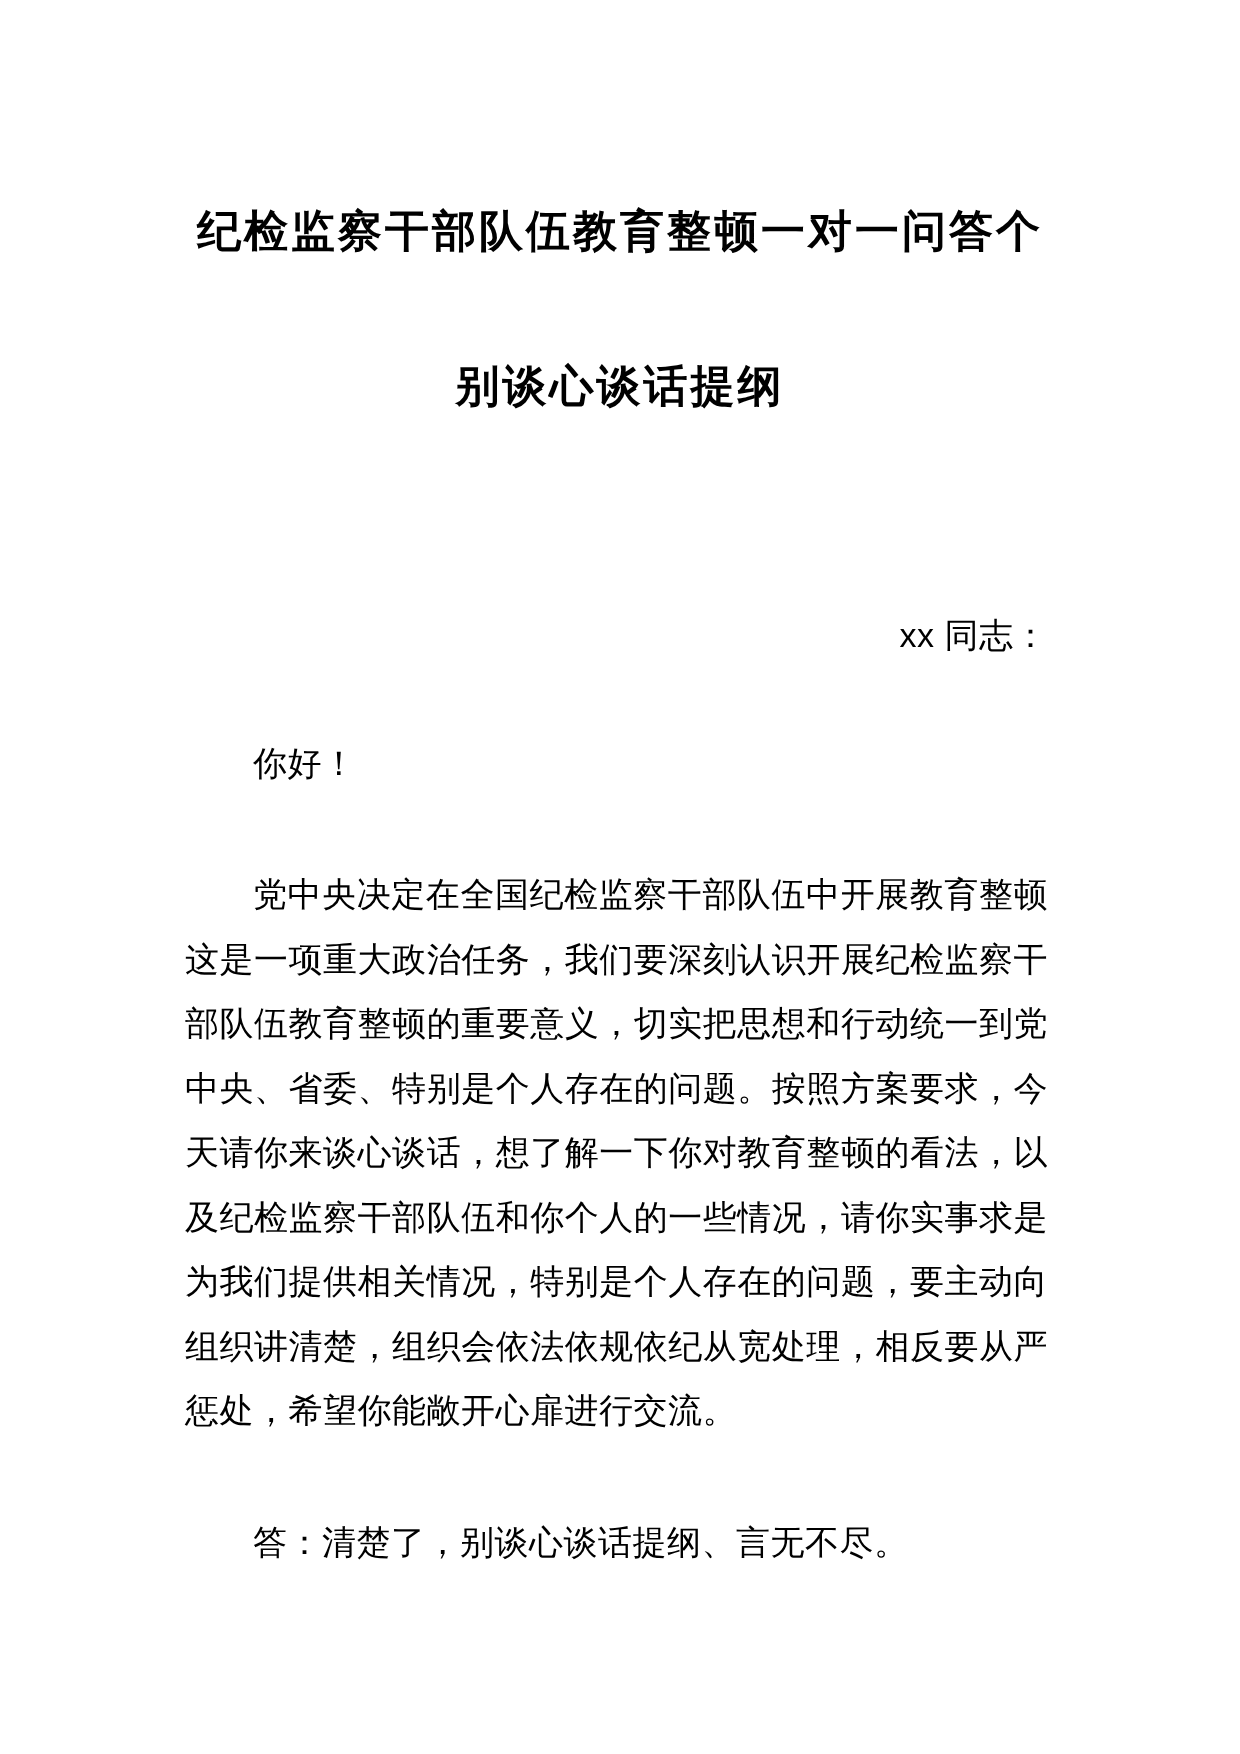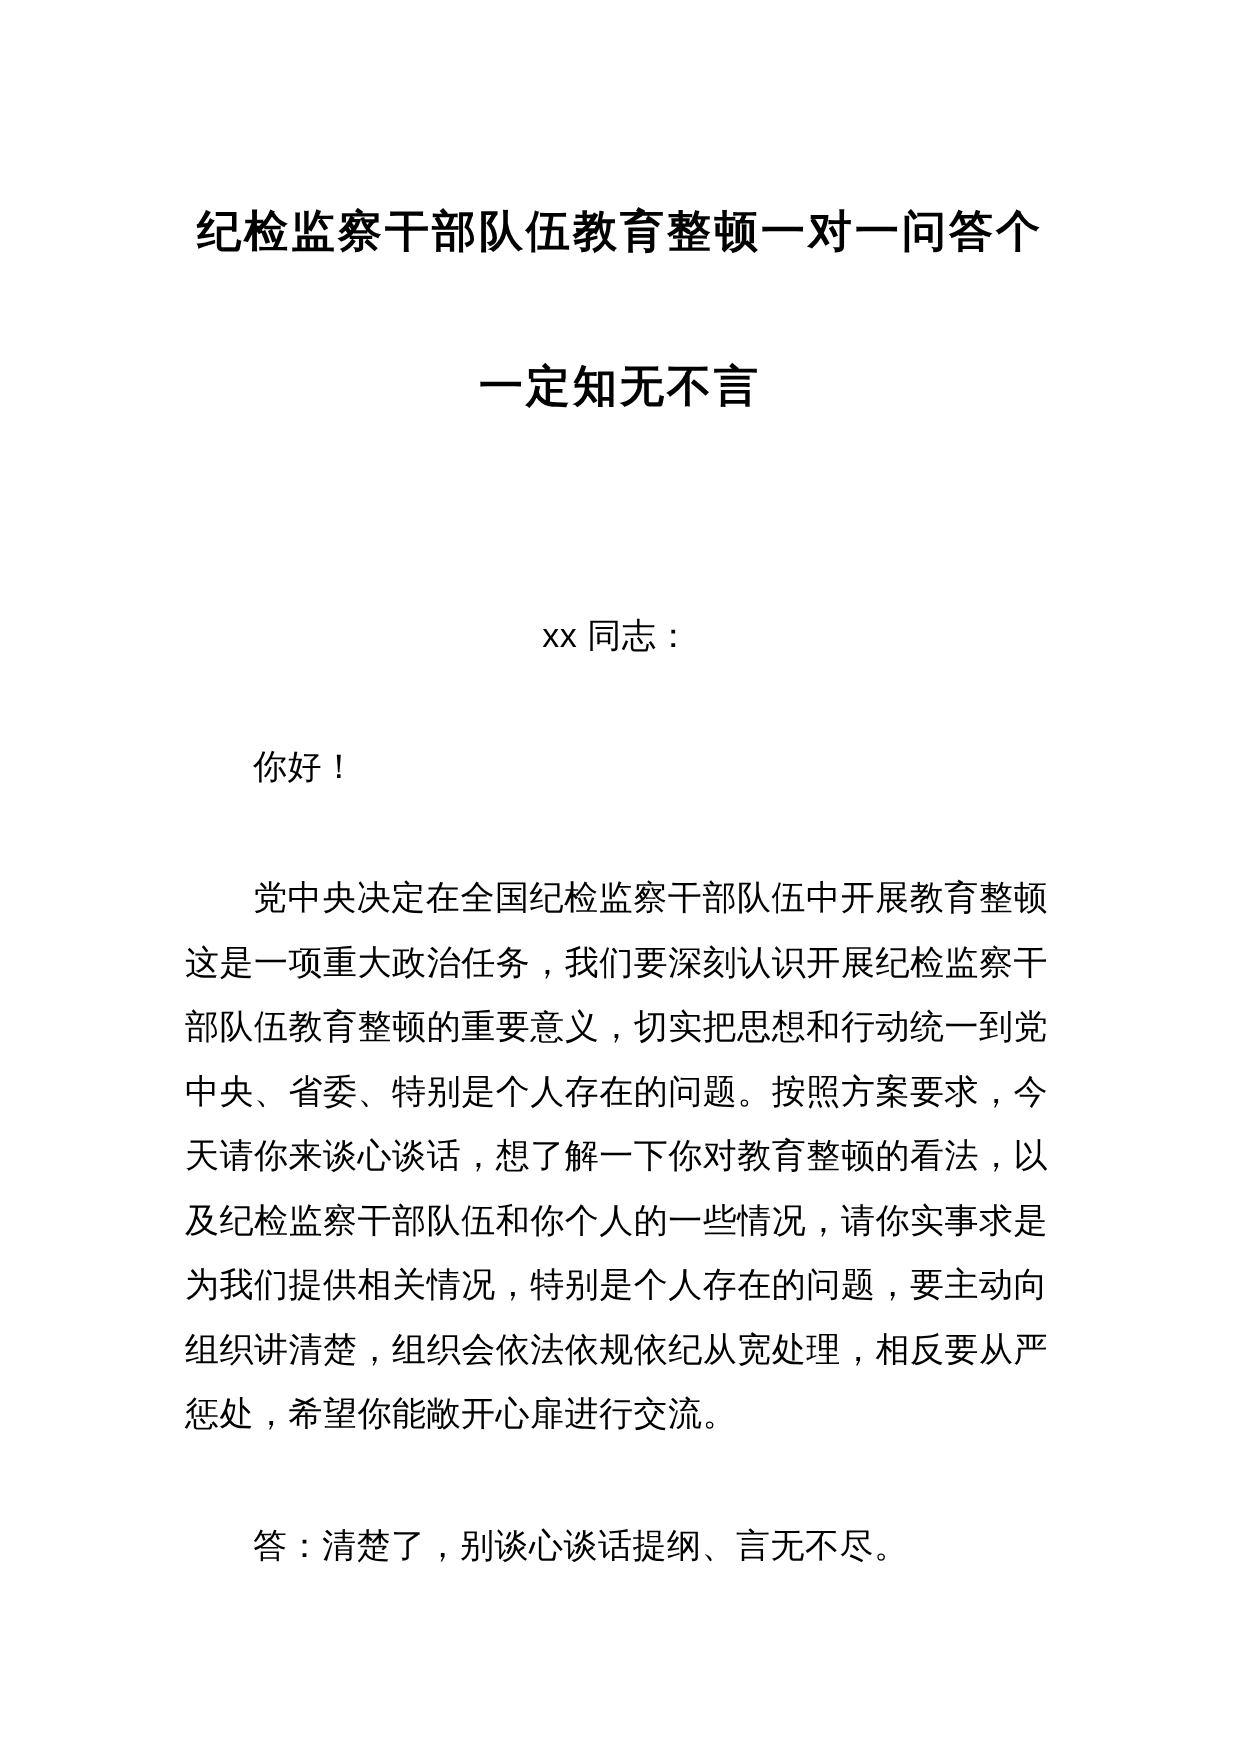--- a/index.html
+++ b/index.html
@@ -35,45 +35,46 @@
     font-weight: 400;
     line-height: 64.5px;
     text-align: justify;
     letter-spacing: 0.5px;
   }
   .doc-body p {
     margin: 0;
   }
   .salutation {
     margin-top: 140px !important;
-    text-align: center;
+    text-align: right;
   }
   .indent {
     text-indent: 68px;
+    font-family: Liberation Mono, monospace;
   }
   .p-greeting {
     margin-top: 66px !important;
     text-align: left;
   }
   .p-main {
     margin-top: 67px !important;
   }
   .p-answer {
     margin-top: 67px !important;
     text-align: left;
   }
 </style>
 </head>
 <body>
 
 <div class="page">
 
   <div class="doc-title">
     <div class="title-line">纪检监察干部队伍教育整顿一对一问答个</div>
-    <div class="title-line">一定知无不言</div>
+    <div class="title-line">别谈心谈话提纲</div>
   </div>
 
   <div class="doc-body">
     <p class="salutation">xx 同志：</p>
 
     <p class="indent p-greeting">你好！</p>
 
     <p class="indent p-main">党中央决定在全国纪检监察干部队伍中开展教育整顿这是一项重大政治任务，我们要深刻认识开展纪检监察干部队伍教育整顿的重要意义，切实把思想和行动统一到党中央、省委、特别是个人存在的问题。按照方案要求，今天请你来谈心谈话，想了解一下你对教育整顿的看法，以及纪检监察干部队伍和你个人的一些情况，请你实事求是为我们提供相关情况，特别是个人存在的问题，要主动向组织讲清楚，组织会依法依规依纪从宽处理，相反要从严惩处，希望你能敞开心扉进行交流。</p>
 
     <p class="indent p-answer">答：清楚了，别谈心谈话提纲、言无不尽。</p>

